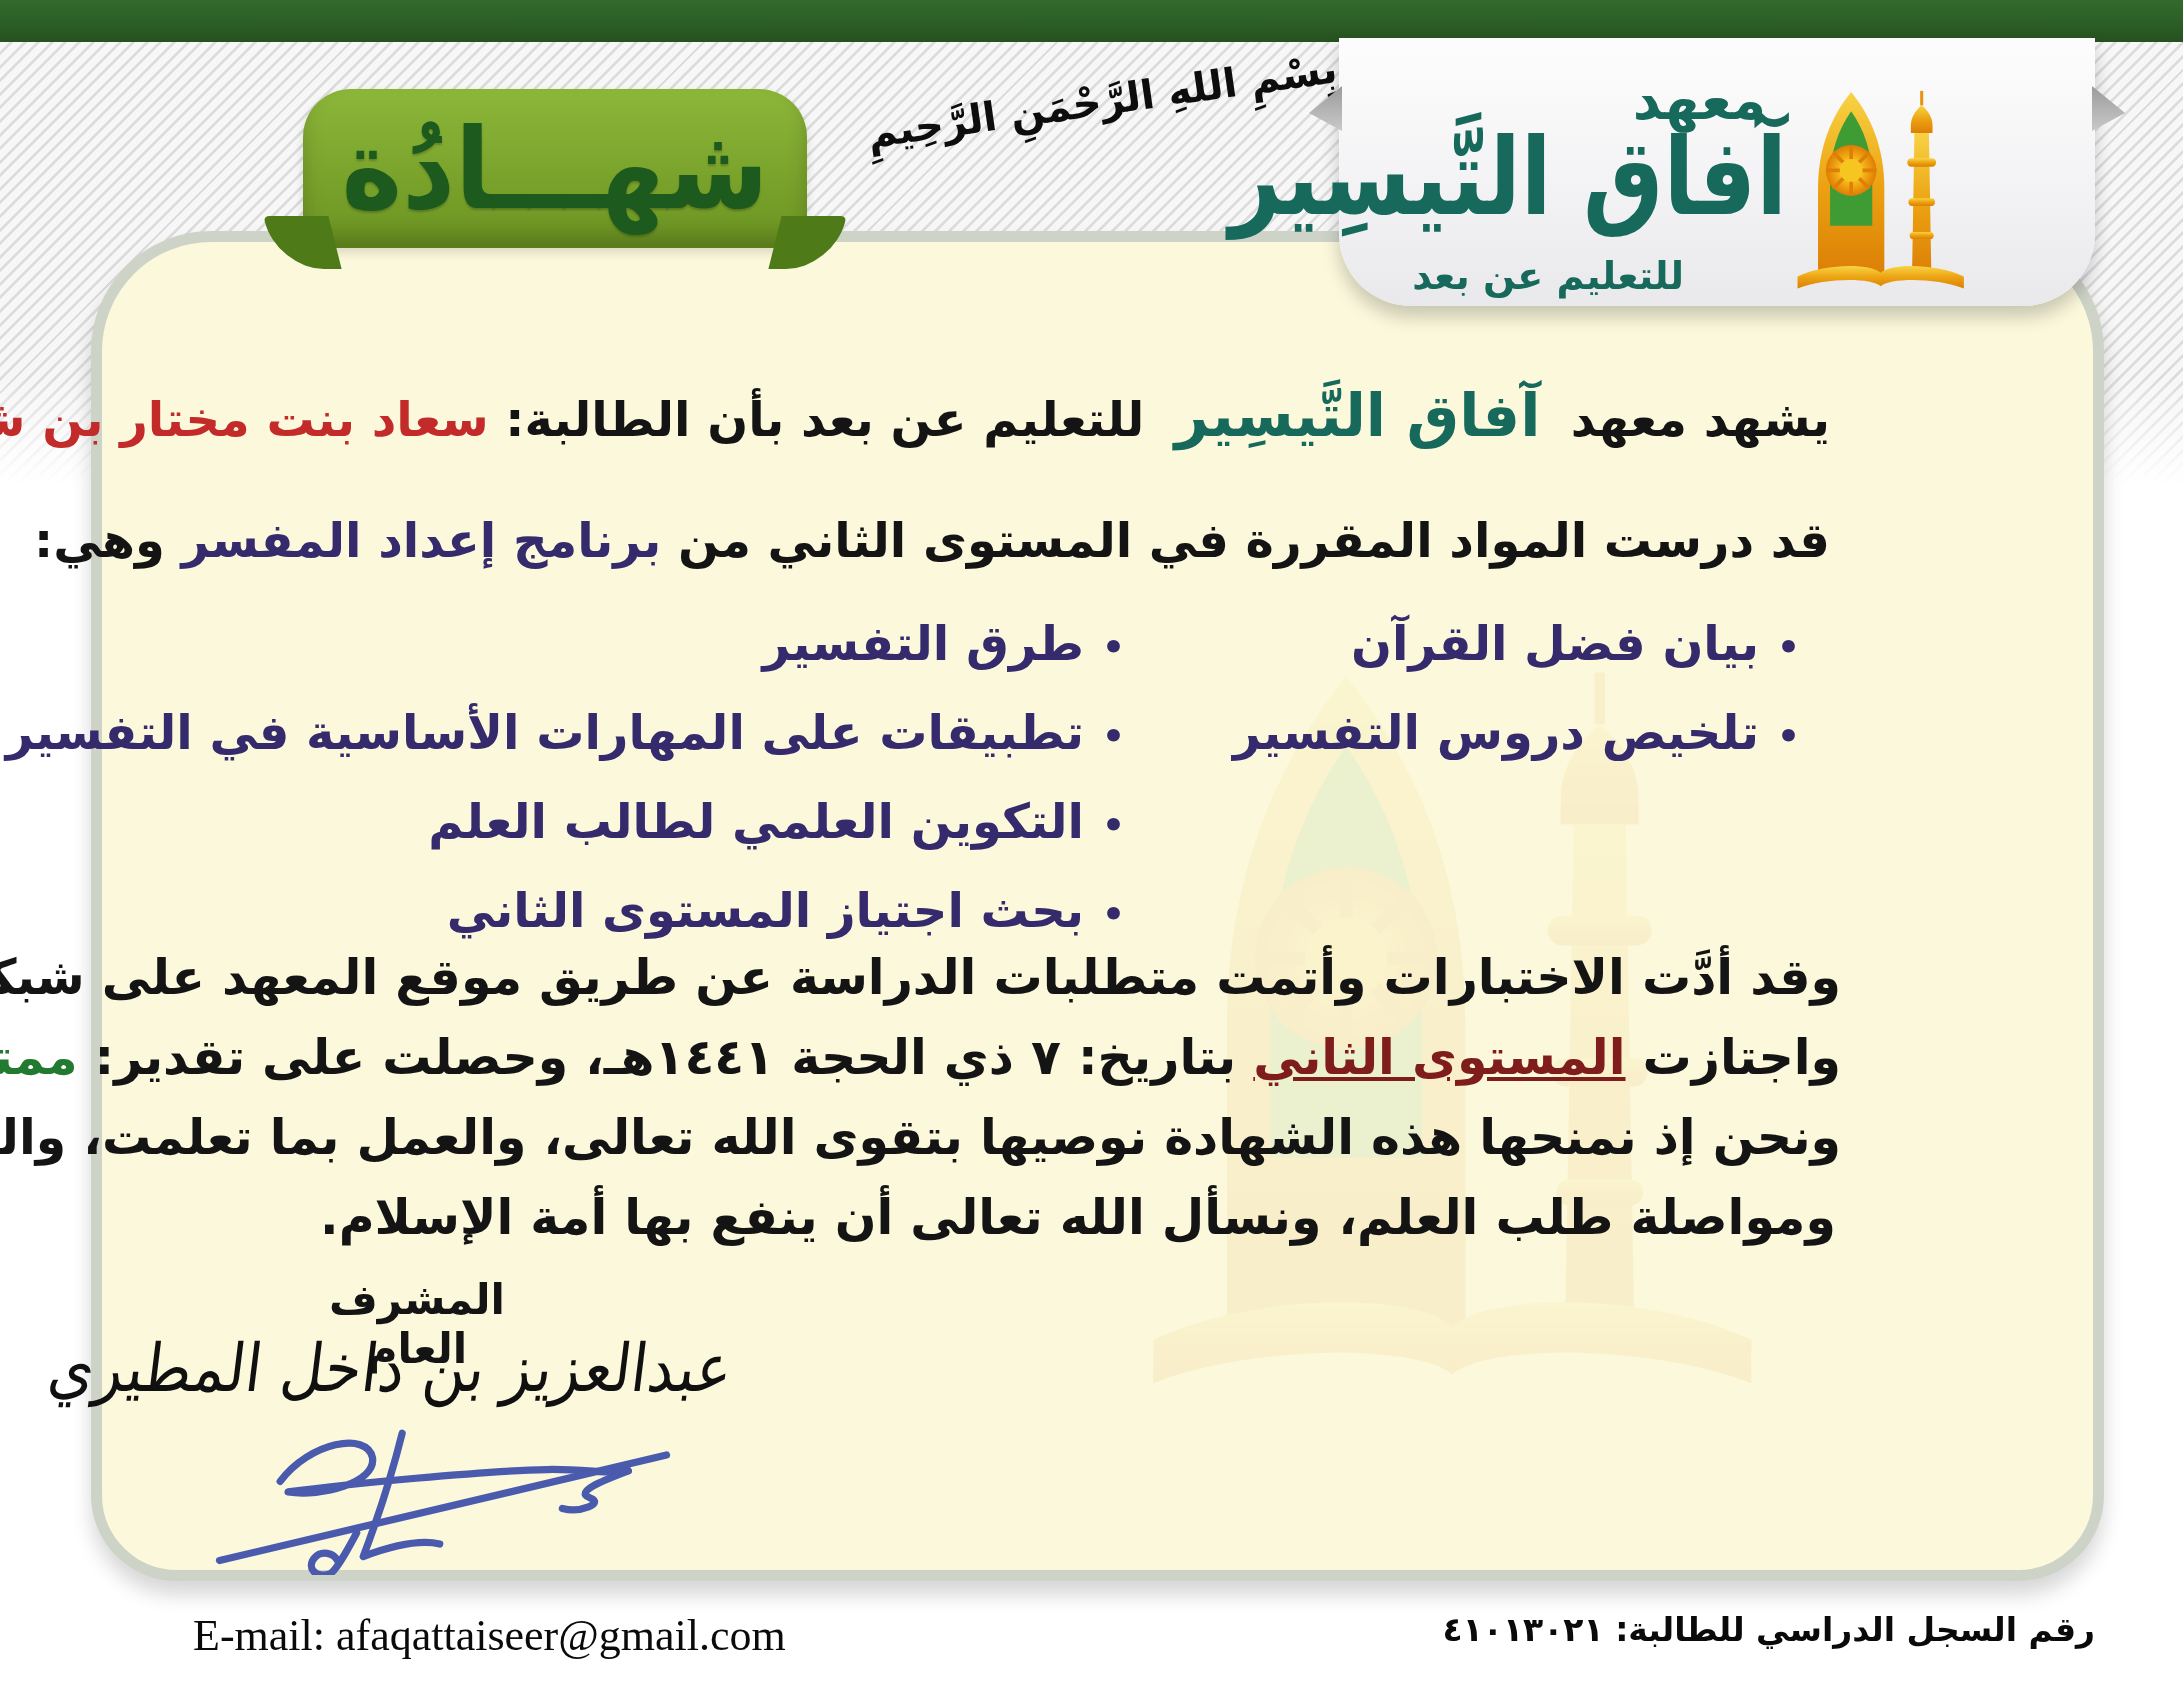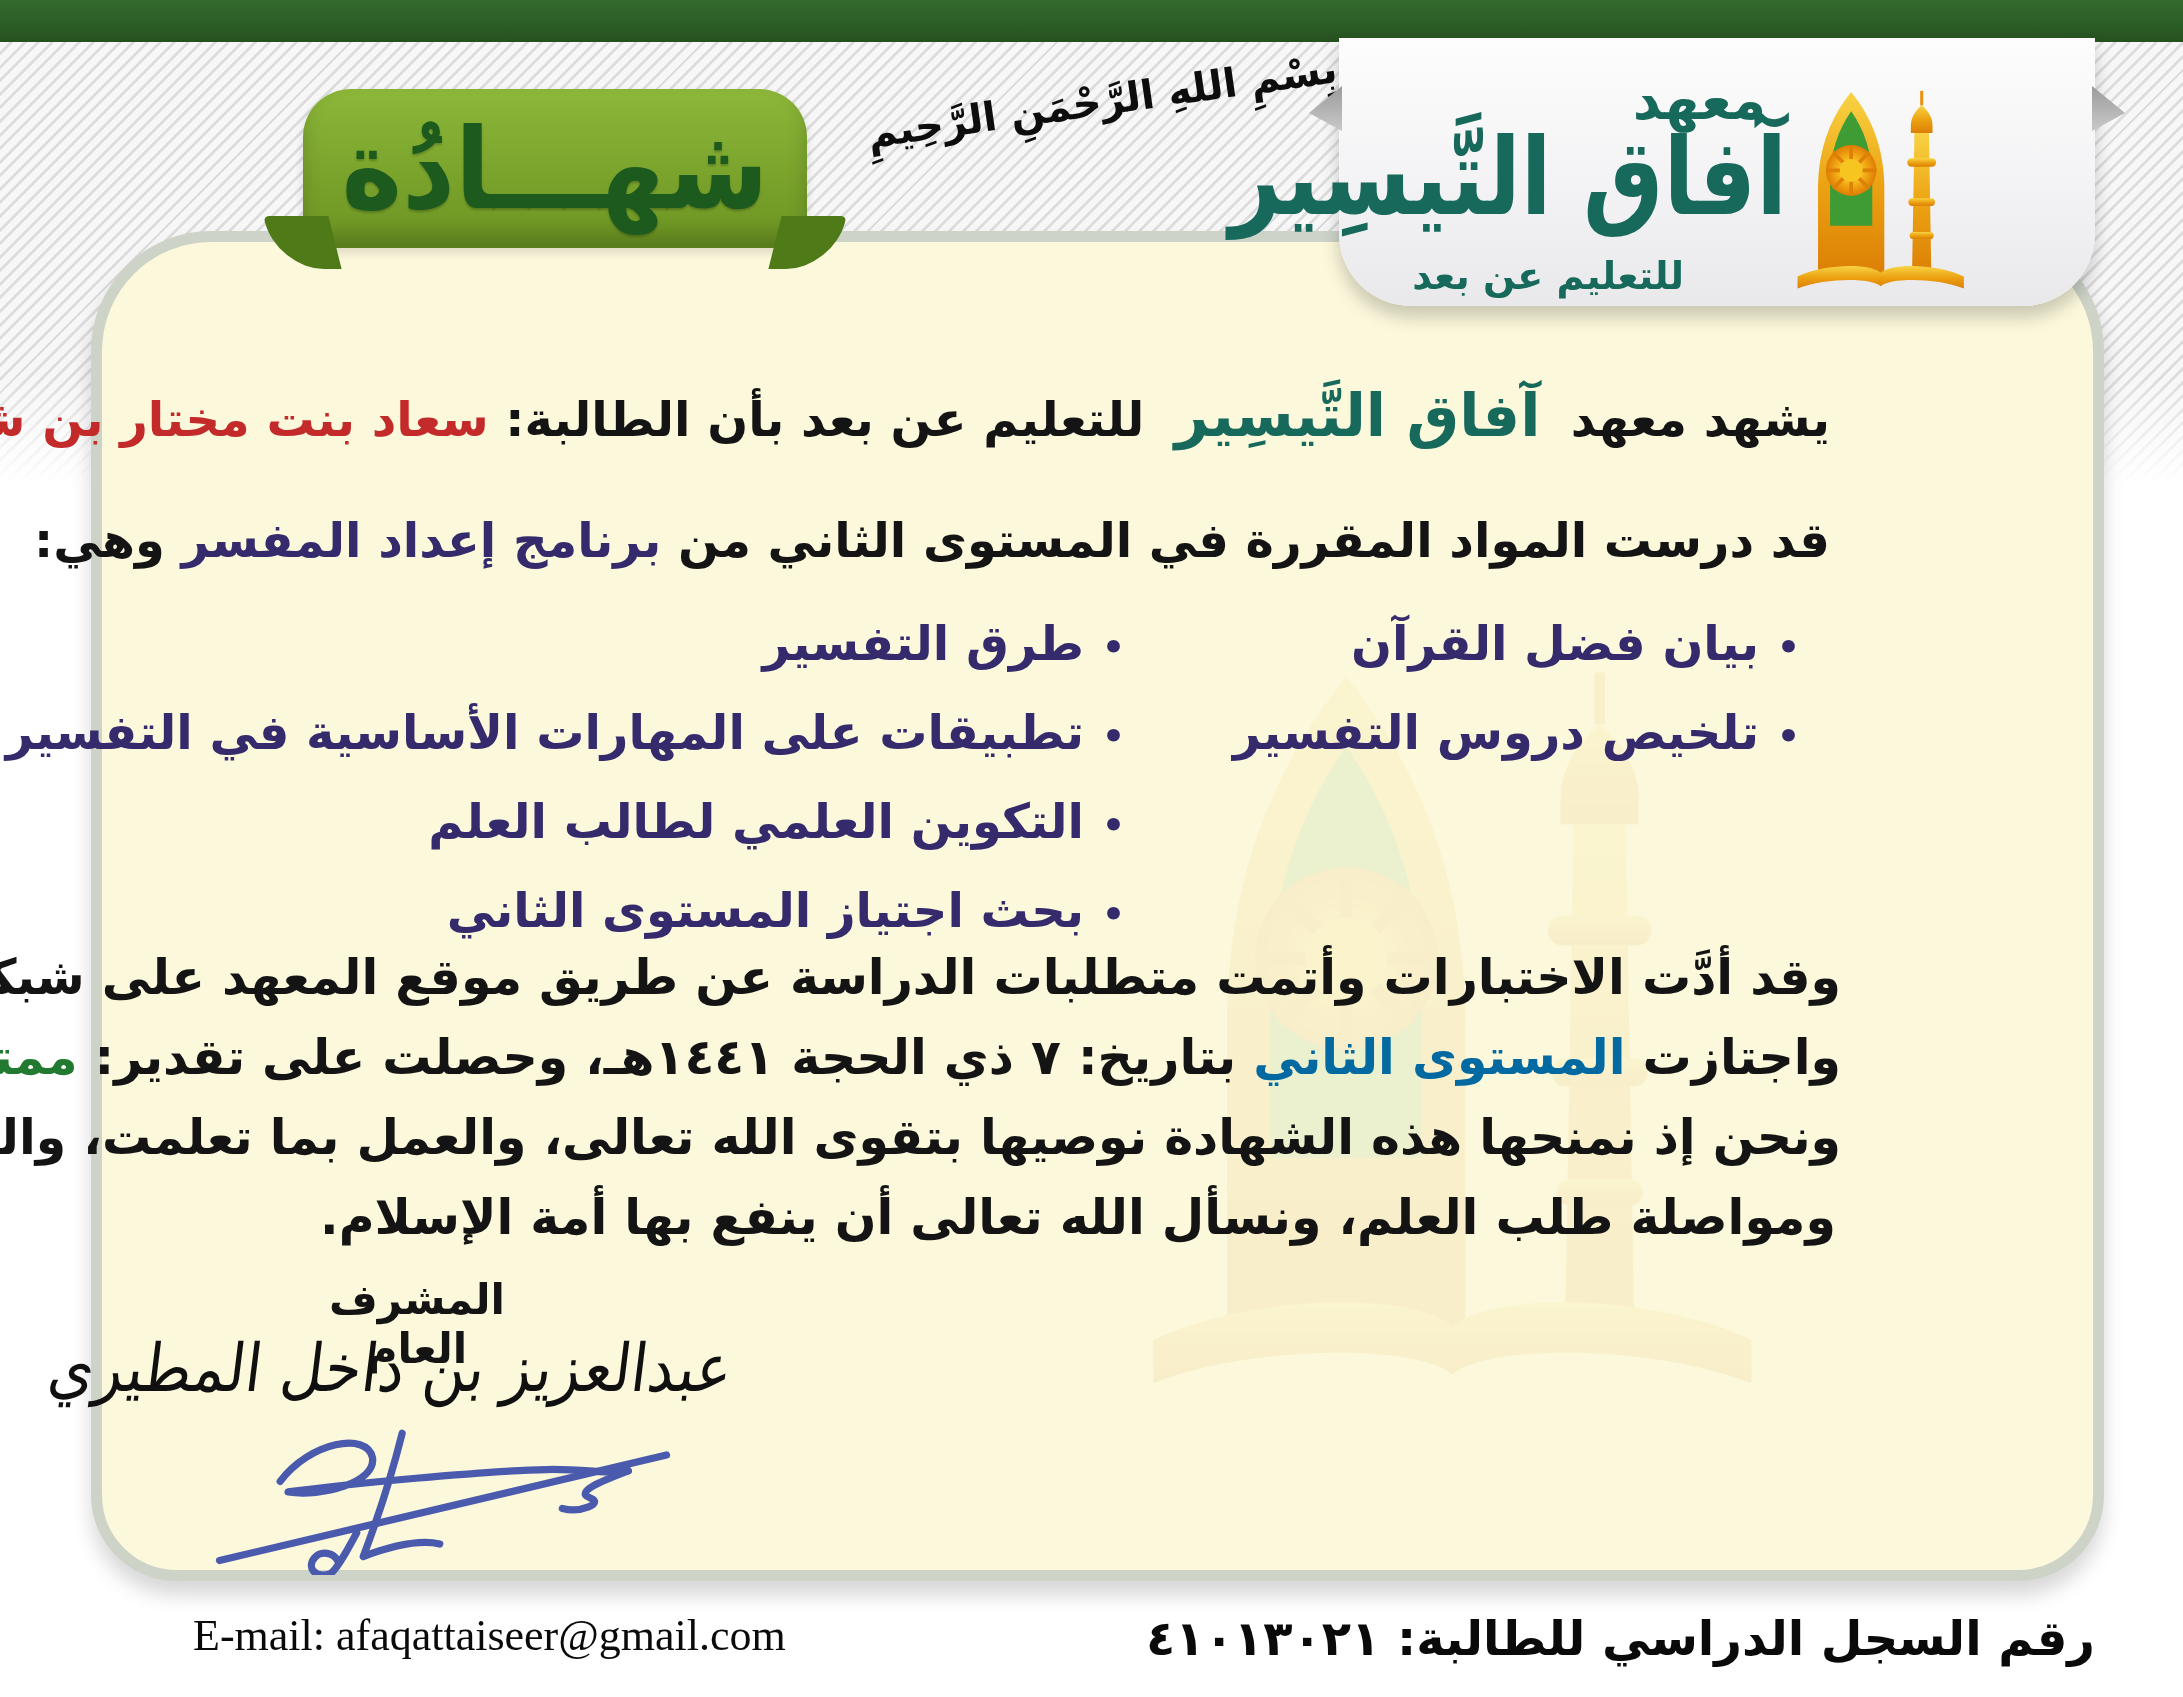--- a/index.html
+++ b/index.html
@@ -102,34 +102,34 @@
   .indigo{color:#352a6b;}
   .courses{position:absolute;top:616px;z-index:6;direction:rtl;color:#352a6b;font-weight:bold;font-size:48px;}
   .courses-right{right:383px;}
   .courses-left{right:1058px;}
   .course{white-space:nowrap;margin-bottom:34px;height:55px;line-height:55px;}
   .course .bullet{font-size:36px;vertical-align:middle;margin-left:18px;}
   .closing{position:absolute;right:342px;left:315px;top:953px;z-index:6;direction:rtl;
            font-size:49px;font-weight:bold;color:#141414;text-align:right;}
   .closing .cl{white-space:nowrap;margin-bottom:24px;line-height:1.0;height:56px;}
   .closing .cl.centered{text-align:center;}
-  .maroon{color:#0369a1;}
+  .maroon{color:#7f1d1d;text-decoration:underline;}
   .grade-green{color:#217a30;}
   
   .sig-title{position:absolute;left:294px;top:1275px;width:246px;text-align:center;
              font-size:42px;font-weight:bold;color:#141414;z-index:6;direction:rtl;}
   .sig-name{position:absolute;left:164px;top:1334px;width:568px;text-align:center;
             font-size:59px;color:#101010;z-index:6;direction:rtl;white-space:nowrap;
             transform:skewX(-7deg) scaleY(1.12);}
   .sig-scribble{position:absolute;left:185px;top:1397px;width:520px;height:178px;z-index:6;}
   
   .footer-email{position:absolute;left:193px;top:1610px;z-index:6;
     font-family:"Liberation Serif","DejaVu Serif",serif;font-size:44px;color:#0a0a0a;}
   .footer-record{position:absolute;right:88px;top:1610px;z-index:6;direction:rtl;
-    font-size:48px;font-weight:bold;color:#0a0a0a;white-space:nowrap;}
+    font-size:33px;font-weight:bold;color:#0a0a0a;white-space:nowrap;}
 </style>
 </head>
 <body>
 
 <svg width="0" height="0" style="position:absolute" aria-hidden="true">
   <defs>
     <linearGradient id="gold" x1="0" y1="0" x2="0" y2="1">
       <stop offset="0" stop-color="#f8d345"></stop>
       <stop offset="0.5" stop-color="#eca312"></stop>
       <stop offset="1" stop-color="#dc7f06"></stop>

